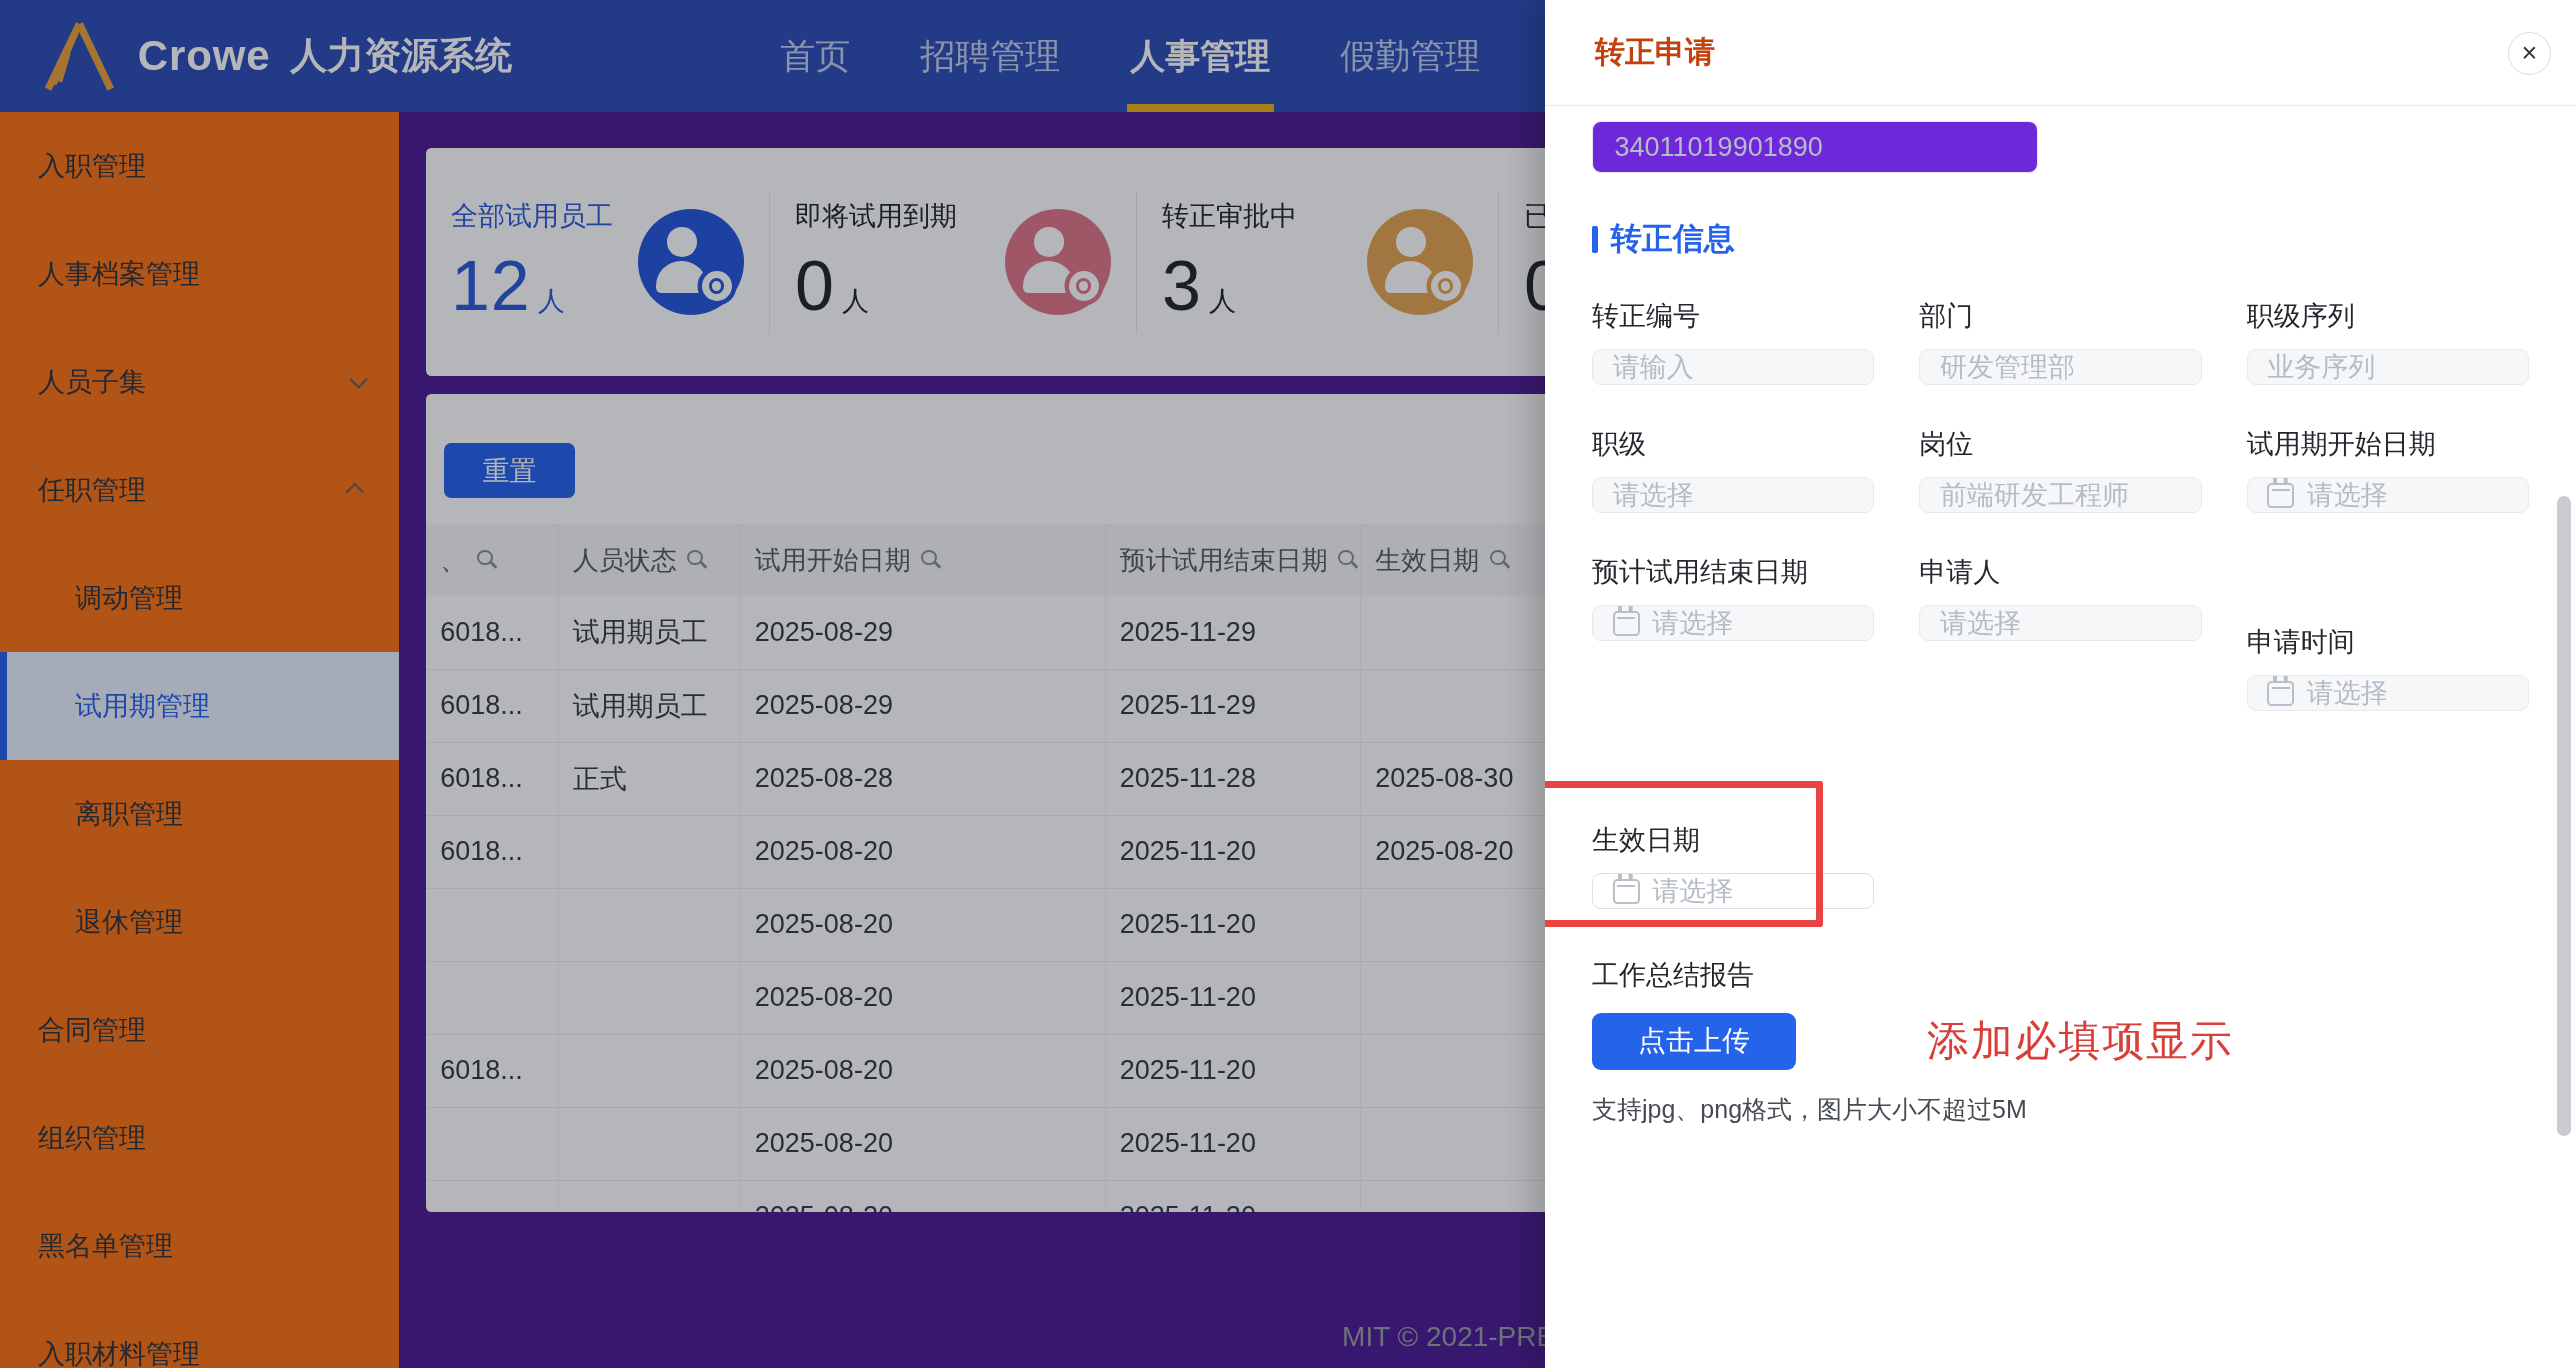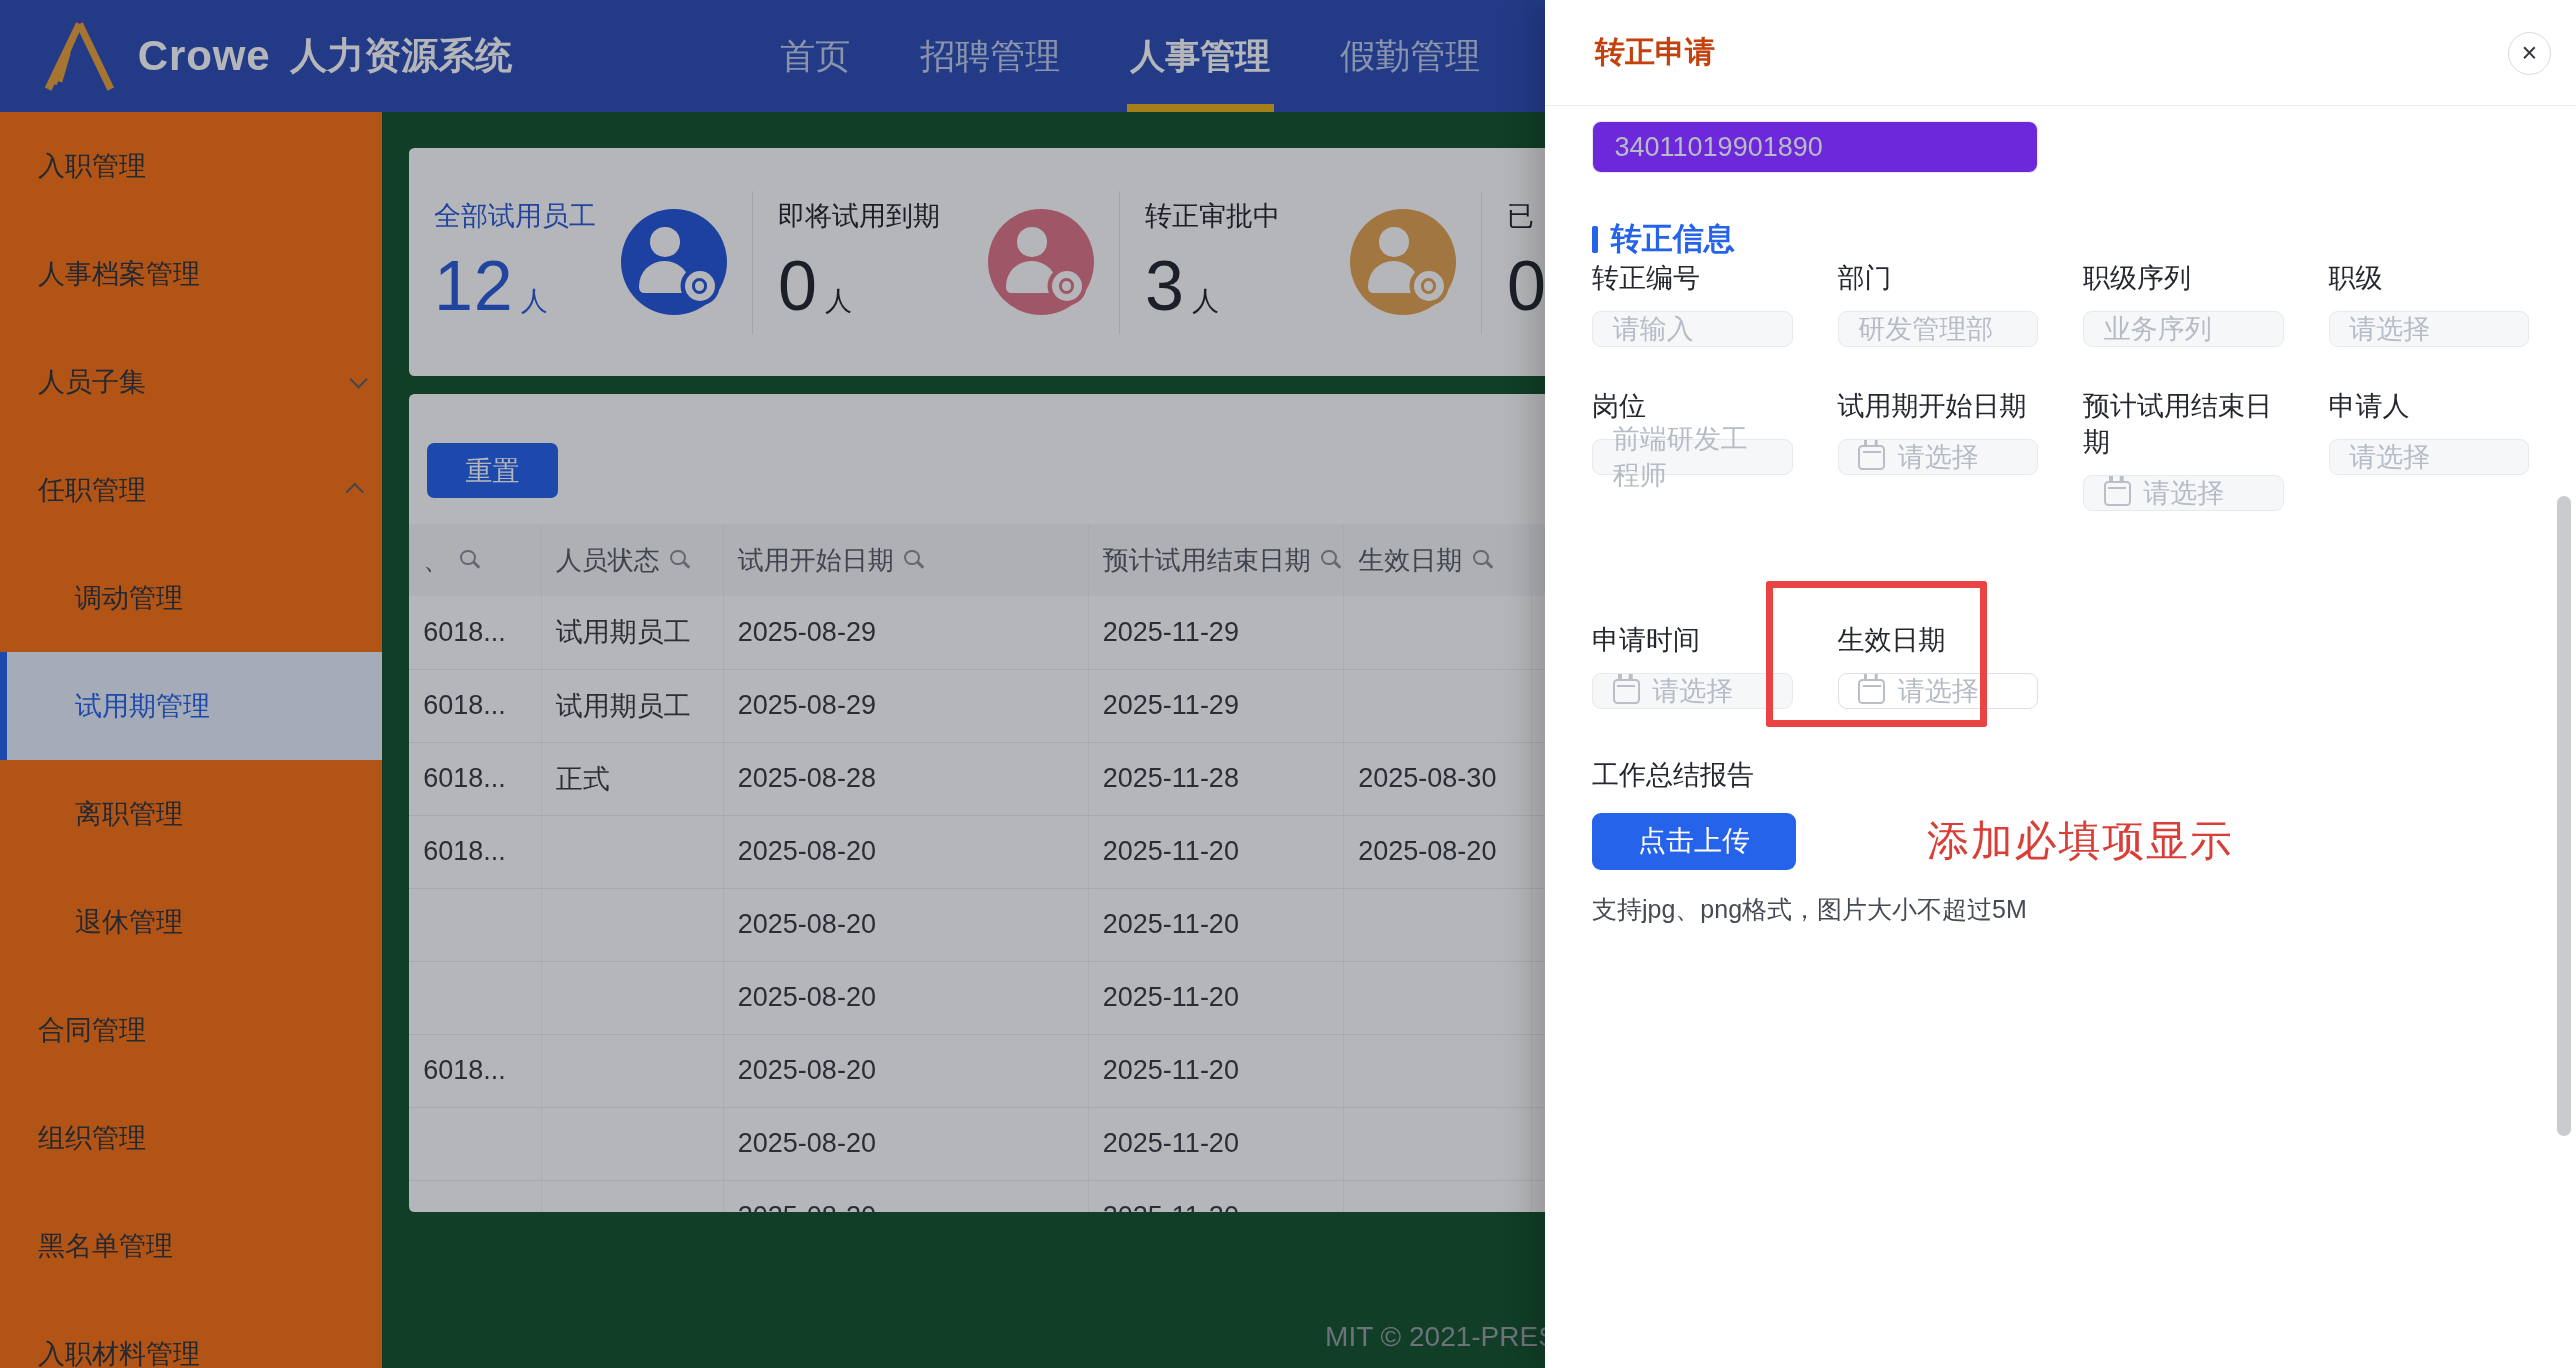--- a/index.html
+++ b/index.html
@@ -22,21 +22,21 @@
   
   .sidebar { position:absolute; left:0; top:112px; width:403px; height:1296px; background:#f97316; border-right:0.9px solid #e4e7ea; overflow:hidden; }
   .side-item { position:relative; height:108px; display:flex; align-items:center; padding:0 39px 0 38px; font-size:27px; color:#30343b; cursor:pointer; }
   .side-item.sub { padding-left:75px; }
   .side-item.active { background:#e9f0fd; color:#2563eb; }
   .side-item.active::before { content:""; position:absolute; left:0; top:0; bottom:0; width:7.2px; background:#2563eb; }
   .side-item .chev { margin-left:auto; width:13.4px; height:13.4px; border-right:2.7px solid #5b6068; border-bottom:2.7px solid #5b6068; }
   .chev.down { transform:rotate(45deg) translateY(-2.7px); }
   .chev.up   { transform:rotate(-135deg) translateY(-2.7px); }
   
-  .content { position:absolute; left:382px; top:112px; width:2174px; height:1257px; background:#14532d; }
+  .content { position:absolute; left:399px; top:112px; width:2174px; height:1257px; background:#4c1d95; }
   .stats-card { position:absolute; left:27px; top:36px; width:2129px; height:228px; background:#fff; border-radius:5.4px; display:flex; align-items:center; }
   .stat-col { flex:none; height:143px; display:flex; align-items:center; justify-content:space-between; padding:0 25px 0 25px; }
   .stat-col + .stat-col { border-left:0.9px solid #e7e9ec; }
   .stat-title { font-size:27px; margin-bottom:12.5px; }
   .stat-num { font-size:70px; font-weight:500; letter-spacing:0.9px; }
   .stat-unit { font-size:27px; margin-left:7.2px; }
   .stat-icon { position:relative; width:106px; height:106px; border-radius:50%; flex:none; margin-left:23px; }
   .p-head { position:absolute; left:29px; top:18px; width:29.5px; height:29.5px; background:#fff; border-radius:50%; }
   .p-body { position:absolute; left:18px; top:52px; width:51px; height:32px; background:#fff; border-radius:25px 25px 5.4px 5.4px; }
   .p-sub  { position:absolute; right:12.5px; bottom:14.3px; width:30px; height:30px; background:#fff; border-radius:50%; box-shadow:0 0 0 4.5px var(--c); }
@@ -55,21 +55,21 @@
   .mask { position:absolute; left:0; top:0; width:1545px; height:1369px; background:rgba(10,13,22,0.30); z-index:40; }
   
   .drawer { position:absolute; left:1545px; top:0; width:1031px; height:1369px; background:#fff; z-index:50; box-shadow:-12.5px 0 30px rgba(0,0,0,.18); }
   .drawer-header { position:relative; height:106px; display:flex; align-items:center; padding:0 50px; border-bottom:1.8px solid #e9eaec; }
   .drawer-title { font-size:30px; font-weight:700; color:#c2410c; }
   .drawer-close { position:absolute; right:25px; top:32px; width:43px; height:43px; border:1.8px solid #d8dadd; border-radius:50%; display:flex; align-items:center; justify-content:center; font-size:27px; color:#33373d; cursor:pointer; background:#fff; }
   .drawer-body { position:absolute; left:0; right:0; top:107px; bottom:0; padding:14.3px 47px 0; overflow:hidden; }
   .id-input { width:calc(50% - 22.4px); height:52px; background:#6d28d9; border:1.8px solid #e7e9ed; border-radius:9px; display:flex; align-items:center; padding:0 21.5px; font-size:27px; color:#b6bcc6; }
   .section-title { display:flex; align-items:center; gap:12.5px; margin-top:45px; font-size:31px; font-weight:700; color:#2563eb; }
   .section-title .bar { width:6.3px; height:27px; background:#2563eb; border-radius:1.8px; }
-  .form-grid { display:grid; grid-template-columns:1fr 1fr 1fr 1fr; column-gap:45px; row-gap:41px; }
+  .form-grid { display:grid; grid-template-columns:1fr 1fr 1fr; column-gap:45px; row-gap:41px; margin-top:38px; }
   .field { position:relative; }
   .field.gap-top { margin-top:70px; }
   .f-label { font-size:27px; color:#24282e; margin-bottom:15px; }
   .f-input { height:36px; background:#f6f7f9; border:1.8px solid #e7e9ed; border-radius:9px; display:flex; align-items:center; padding:0 19.7px; cursor:pointer; }
   .f-input.white { background:#fff; border-color:#dcdfe4; }
   .f-input .ph, .f-input .val { font-size:27px; color:#b6bcc6; }
   .cal { width:27px; height:25px; border:2.7px solid #b9bec8; border-radius:4.5px; position:relative; margin-right:12.5px; flex:none; }
   .cal::before { content:""; position:absolute; left:2.7px; right:2.7px; top:4.5px; border-top:2.7px solid #b9bec8; }
   .cal::after  { content:""; position:absolute; top:-7.2px; left:3.6px; width:3.6px; height:6.3px; background:#b9bec8; box-shadow:10.7px 0 0 #b9bec8; }
   .red-box { position:absolute; left:-72px; top:-41px; right:51px; bottom:-18px; border:7.2px solid #ea4343; border-radius:2.7px; pointer-events:none; }

